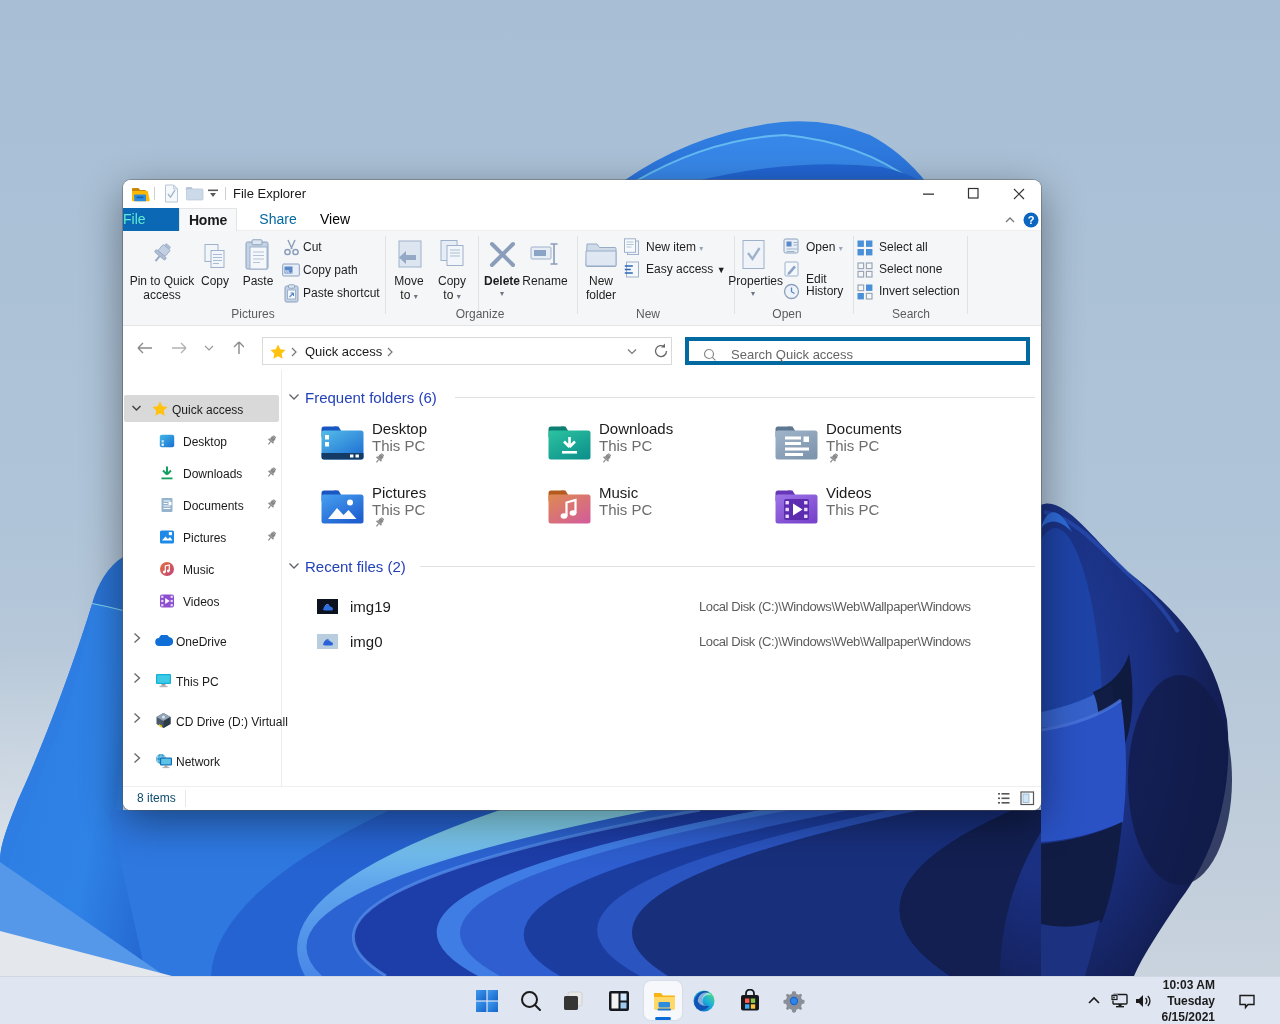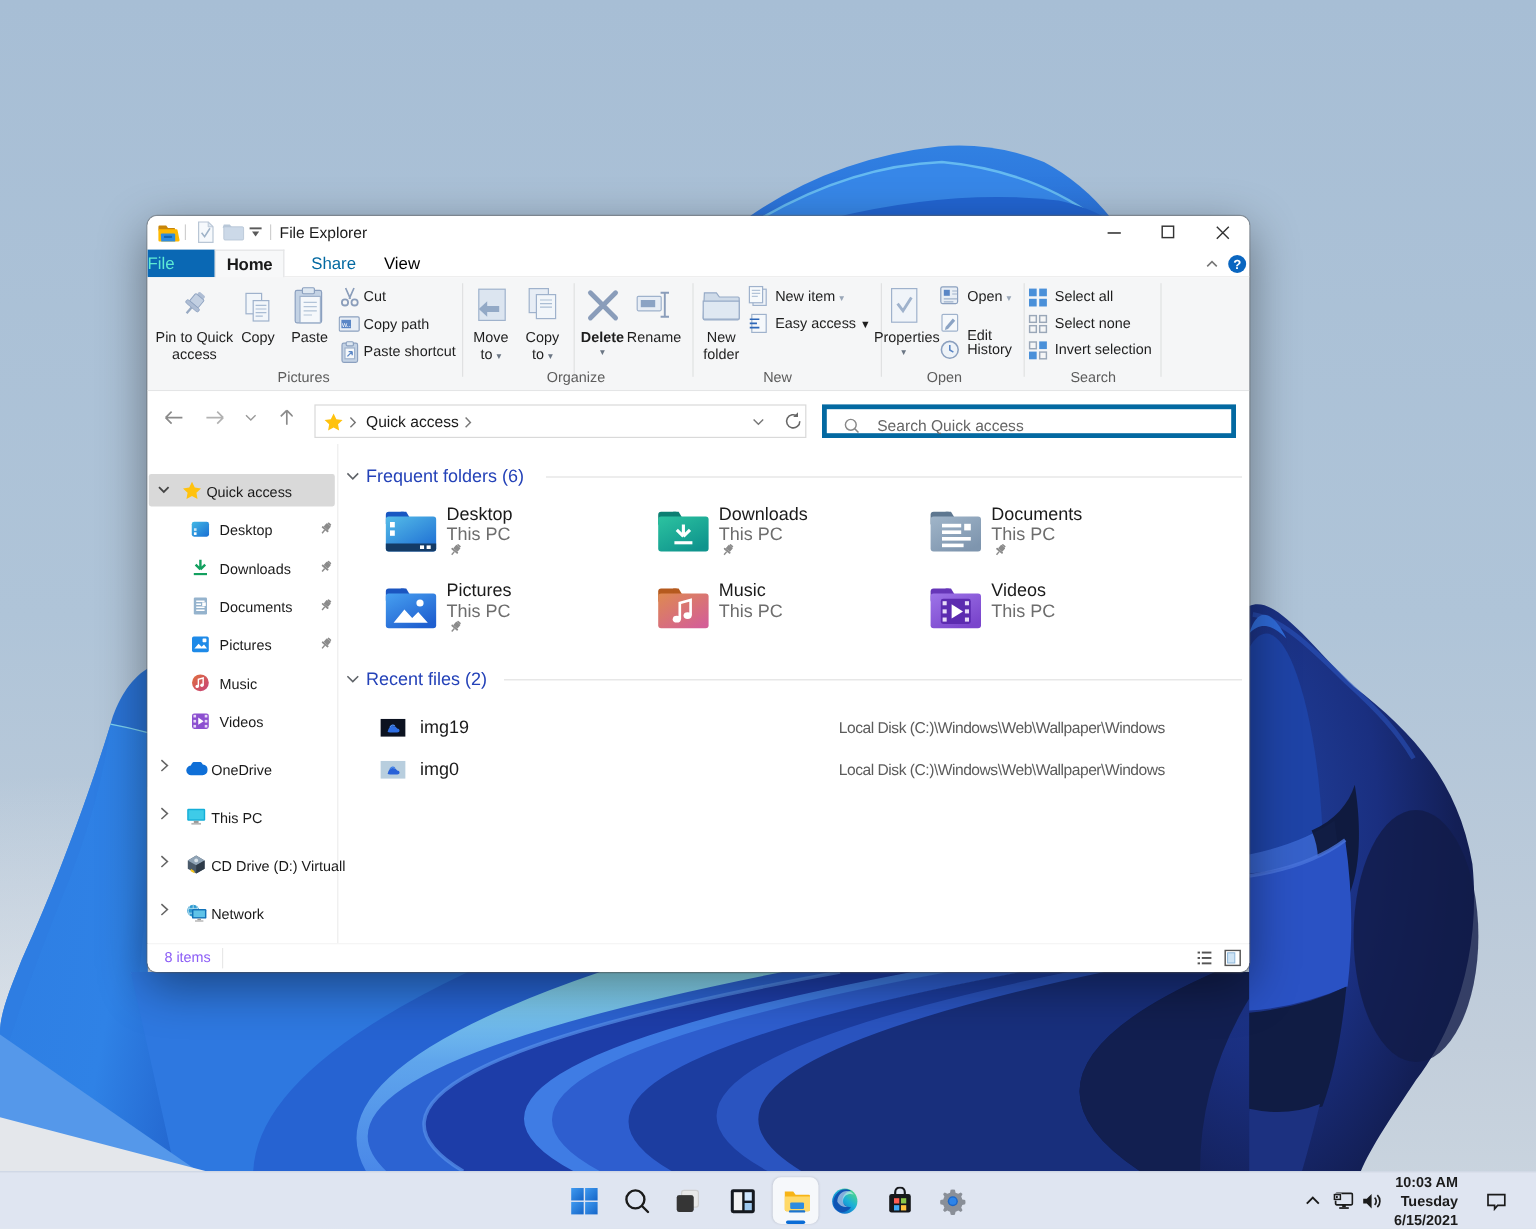--- a/index.html
+++ b/index.html
@@ -681,21 +681,21 @@
         <rect x="0" y="0" width="21" height="15" fill="#b8cede"></rect>
         <path d="M6,11 q1,-5 4,-5 q3,0 4,2 q2,0 2,2 q0,1.5 -2,1.5 h-6 Z" fill="#2861d8"></path>
         <path d="M8,7 q2,-3 4,-1" stroke="#3f7fe8" fill="none"></path>
       </svg>
       <div class="txt" style="left:227px;top:263px;font-size:15px;color:#1b1b1b;">img0</div>
       <div class="txt" style="left:576px;top:264px;font-size:13px;letter-spacing:-0.4px;color:#5c5c5c;">Local Disk (C:)\Windows\Web\Wallpaper\Windows</div>
     </div>
   </div>
 
   <div class="abs" style="left:0;top:606px;width:100%;height:24px;background:#fff;border-top:1px solid #eee;border-radius:0 0 8px 8px;">
-    <div class="txt" style="left:14px;top:4px;font-size:12px;color:#8b5cf6;">8 items</div>
+    <div class="txt" style="left:14px;top:4px;font-size:12px;color:#0c4a6e;">8 items</div>
     <div class="abs" style="left:62px;top:3px;width:1px;height:17px;background:#e8e8e8"></div>
     <svg class="abs" style="left:874px;top:5px" width="14" height="13" viewBox="0 0 14 13">
       <g fill="#555">
           <rect x="1" y="1" width="2" height="1.6"></rect>
           <rect x="4.5" y="1" width="8" height="1.6"></rect>
           <rect x="1" y="5.5" width="2" height="1.6"></rect>
           <rect x="4.5" y="5.5" width="8" height="1.6"></rect>
           <rect x="1" y="10" width="2" height="1.6"></rect>
           <rect x="4.5" y="10" width="8" height="1.6"></rect>
         </g>

